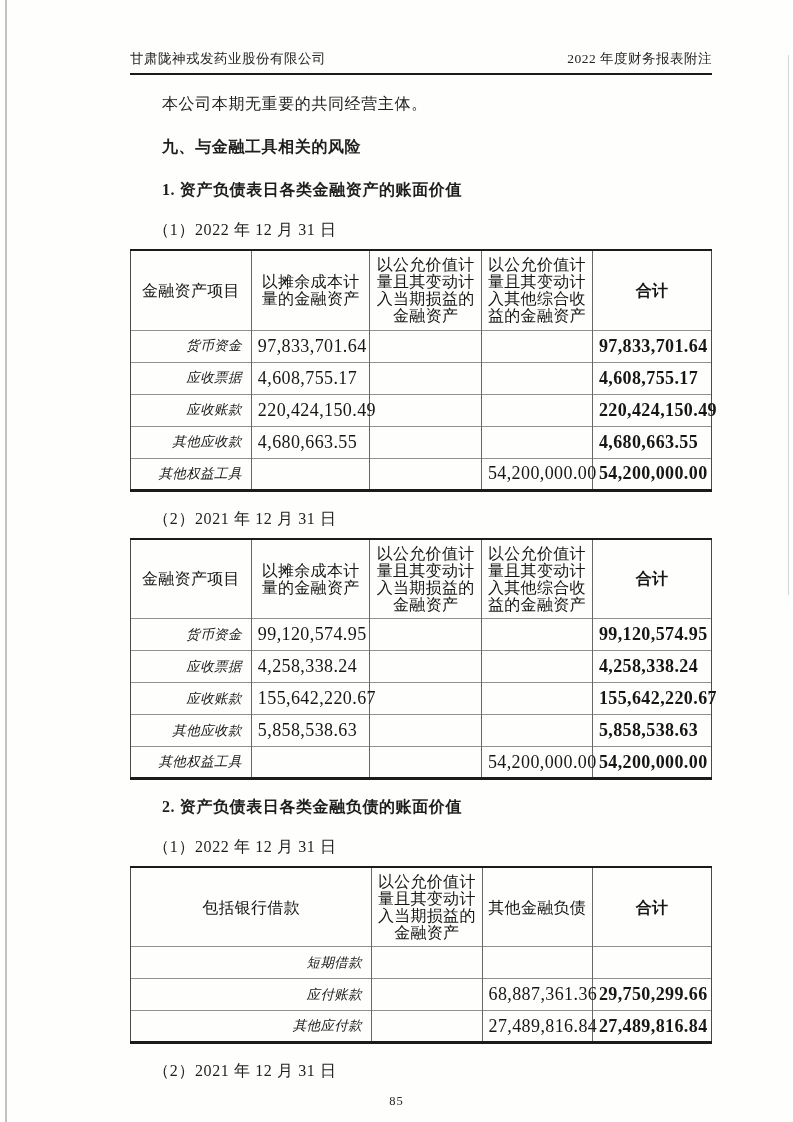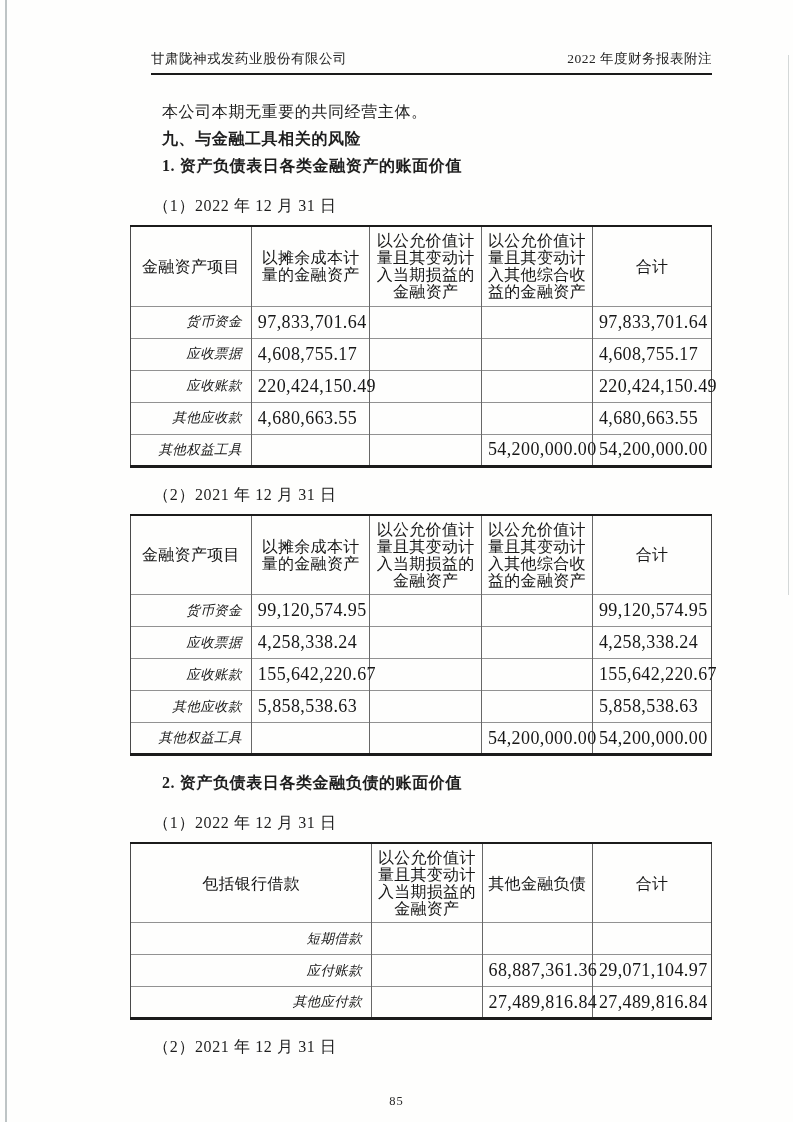--- a/index.html
+++ b/index.html
@@ -17,48 +17,48 @@
 
   
   .scan-edge-left  { position:absolute; left:5px;  top:0; height:100%; width:2px; background:#aeb5b7; opacity:.8; }
   .scan-edge-right { position:absolute; right:4px; top:55px; height:540px; width:1px; background:#d4d8d8; }
 
   .doc-header {
     position:absolute; left:130px; right:81px; top:50px;
     display:flex; justify-content:space-between; align-items:flex-end;
     border-bottom:2px solid #1a1a1a;
     padding-bottom:5px;
-    font-size:13.5px; letter-spacing:.5px; color:#242424;margin-left:21px;
+    font-size:13.5px; letter-spacing:.5px; color:#242424;
   }
 
   .main { position:absolute; left:130px; right:81px; top:90px; }
 
   .txt { font-size:16px; line-height:27px; letter-spacing:.6px; color:#1e1e1e; }
   .indent2 { text-indent:2em; }
   .indent16 { text-indent:1.45em; }
   .bold { font-weight:bold; }
   .para { text-align:justify; }
-  .mt4 { margin-top:0; } .mt2 { margin-top:13px; } .mt6 { margin-top:8px; }
+  .mt4 { margin-top:16px; } .mt2 { margin-top:13px; } .mt6 { margin-top:0; }
 
   table.fin {
     width:100%;
     border-collapse:collapse;
     table-layout:fixed;
     border-top:2px solid #1b1b1b;
     border-bottom:3px solid #1b1b1b;
     margin-top:6px;
   }
   table.fin th, table.fin td {
     border-left:1px solid #676767;
     border-top:1px solid #929292;
     font-weight:normal;
   }
   table.fin th { border-top:none; }
   table.fin th:first-child, table.fin td:first-child { border-left:1px solid #4a4a4a; }
-  table.fin th:last-child,  table.fin td:last-child  { border-right:1px solid #4a4a4a; }
+  table.fin th:last-child,  table.fin td:last-child  { border-right:1px solid #4a4a4a;font-weight:bold; }
 
   table.fin th {
     font-size:16px; line-height:17px; letter-spacing:.3px;
     text-align:center; vertical-align:middle;
     padding:5px 3px; color:#161616;
   }
   table.assets th { height:80px; }
   table.liab   th { height:72px; }
 
   table.fin td {
@@ -247,21 +247,21 @@
           <tr>
             <td class="item">短期借款</td>
             <td class="num"></td>
             <td class="num"></td>
             <td class="num"></td>
           </tr>
           <tr>
             <td class="item">应付账款</td>
             <td class="num"></td>
             <td class="num">68,887,361.36</td>
-            <td class="num">29,071,104.97</td>
+            <td class="num">29,750,299.66</td>
           </tr>
           <tr>
             <td class="item">其他应付款</td>
             <td class="num"></td>
             <td class="num">27,489,816.84</td>
             <td class="num">27,489,816.84</td>
           </tr>
         </tbody>
       </table>
 

